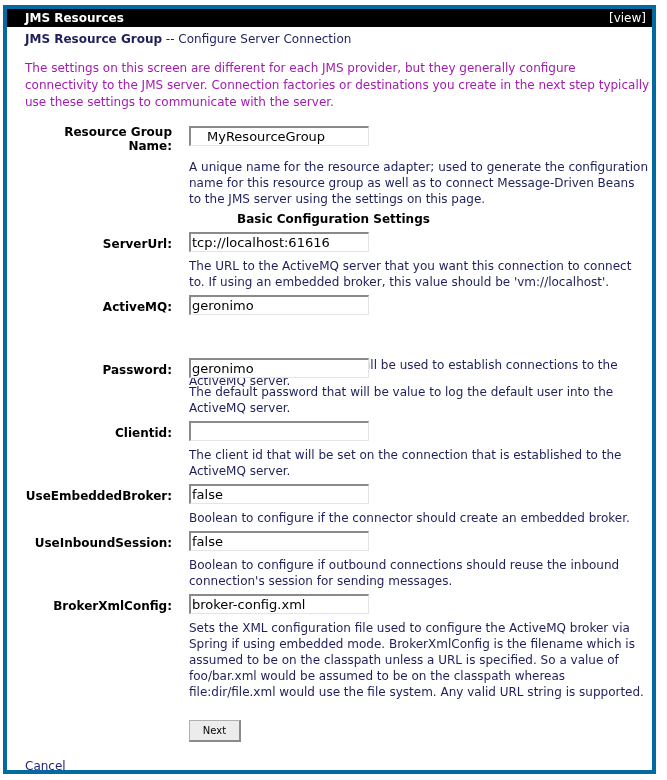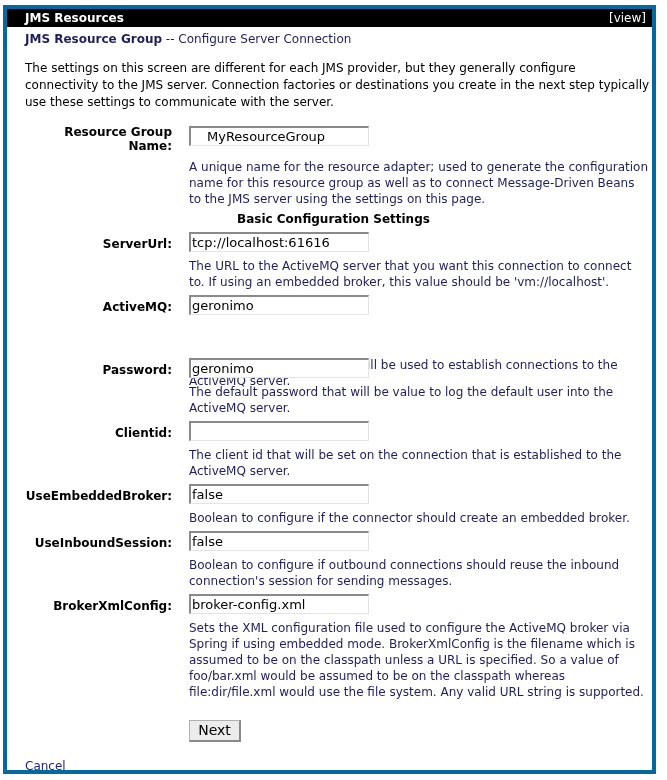--- a/index.html
+++ b/index.html
@@ -14,38 +14,38 @@
     }
     .titlebar {
       height: 18px; background: #000; color: #fff;
       display: flex; align-items: center; justify-content: space-between;
       padding: 0 6px 0 18px; font-size: 12px;
     }
     .titlebar .title { font-weight: bold; }
     .titlebar .view { font-family: "DejaVu Sans", sans-serif; color: #fff; cursor: pointer; }
     .heading { position: absolute; left: 18px; top: 23px; font-size: 12px; color: #1f1f5c; }
     .heading b { font-weight: bold; }
-    .intro { position: absolute; left: 18px; top: 51px; width: 625px; line-height: 17px; color: #000000; }
+    .intro { position: absolute; left: 18px; top: 51px; width: 625px; line-height: 17px; color: #a21caf; }
     .label {
       position: absolute; right: 480px; text-align: right; font-weight: bold; color: #000;
       line-height: 14px;
     }
     .field {
       position: absolute; left: 182px; width: 180px; height: 20px; box-sizing: border-box;
       border-top: 2px solid #8a8a8a; border-left: 2px solid #8a8a8a;
       border-right: 1px solid #e4e4e4; border-bottom: 1px solid #e4e4e4;
       padding: 0 1px; font-size: 13px; color: #000; line-height: 17px;
       font-family: "DejaVu Sans", sans-serif; background: #fff; overflow: hidden; white-space: nowrap;
     }
     .desc { position: absolute; left: 182px; width: 460px; line-height: 16px; color: #1f1f5c; }
     .section { position: absolute; left: 230px; top: 203px; font-weight: bold; color: #000; }
     .next-btn {
       position: absolute; left: 182px; top: 711px; width: 52px; height: 22px;
       background: #ececec; border: 1px solid #b0b0b0; border-right: 2px solid #8a8a8a; border-bottom: 2px solid #8a8a8a;
-      box-sizing: border-box; font-size: 14px; color: #000; text-align: center; line-height: 19px;
+      box-sizing: border-box; font-size: 10px; color: #000; text-align: center; line-height: 19px;
       font-family: "DejaVu Sans", sans-serif;
     }
     .cancel { position: absolute; left: 18px; top: 750px; color: #1f1f7c; cursor: pointer; }
   </style>
 </head>
 <body>
 
 <div class="panel">
   <div class="titlebar">
     <span class="title">JMS Resources</span>

